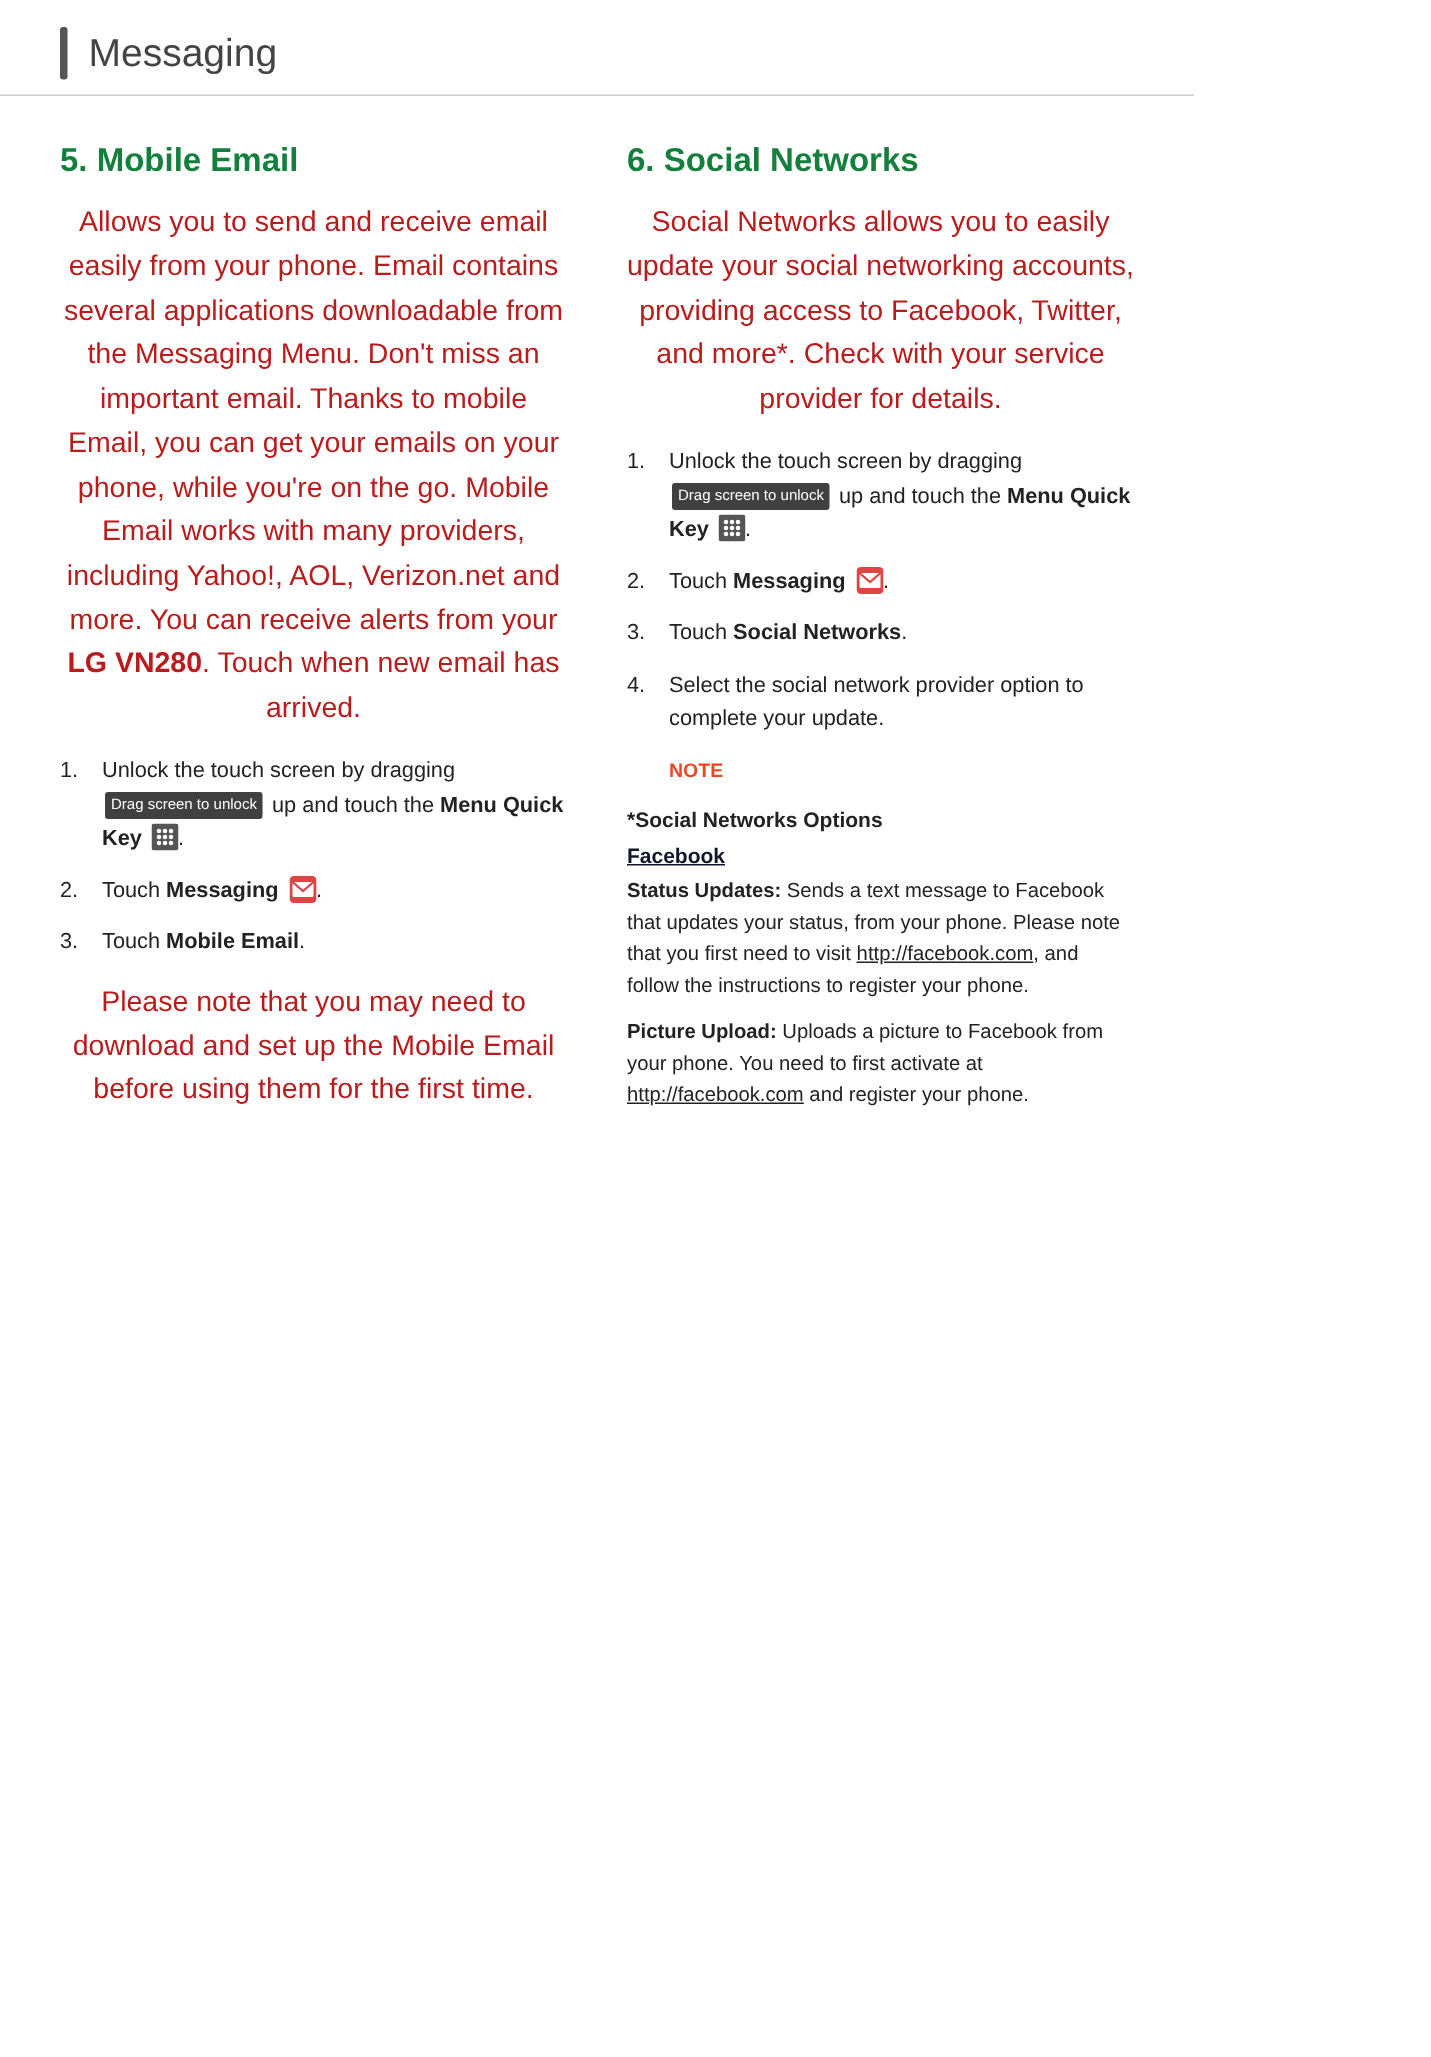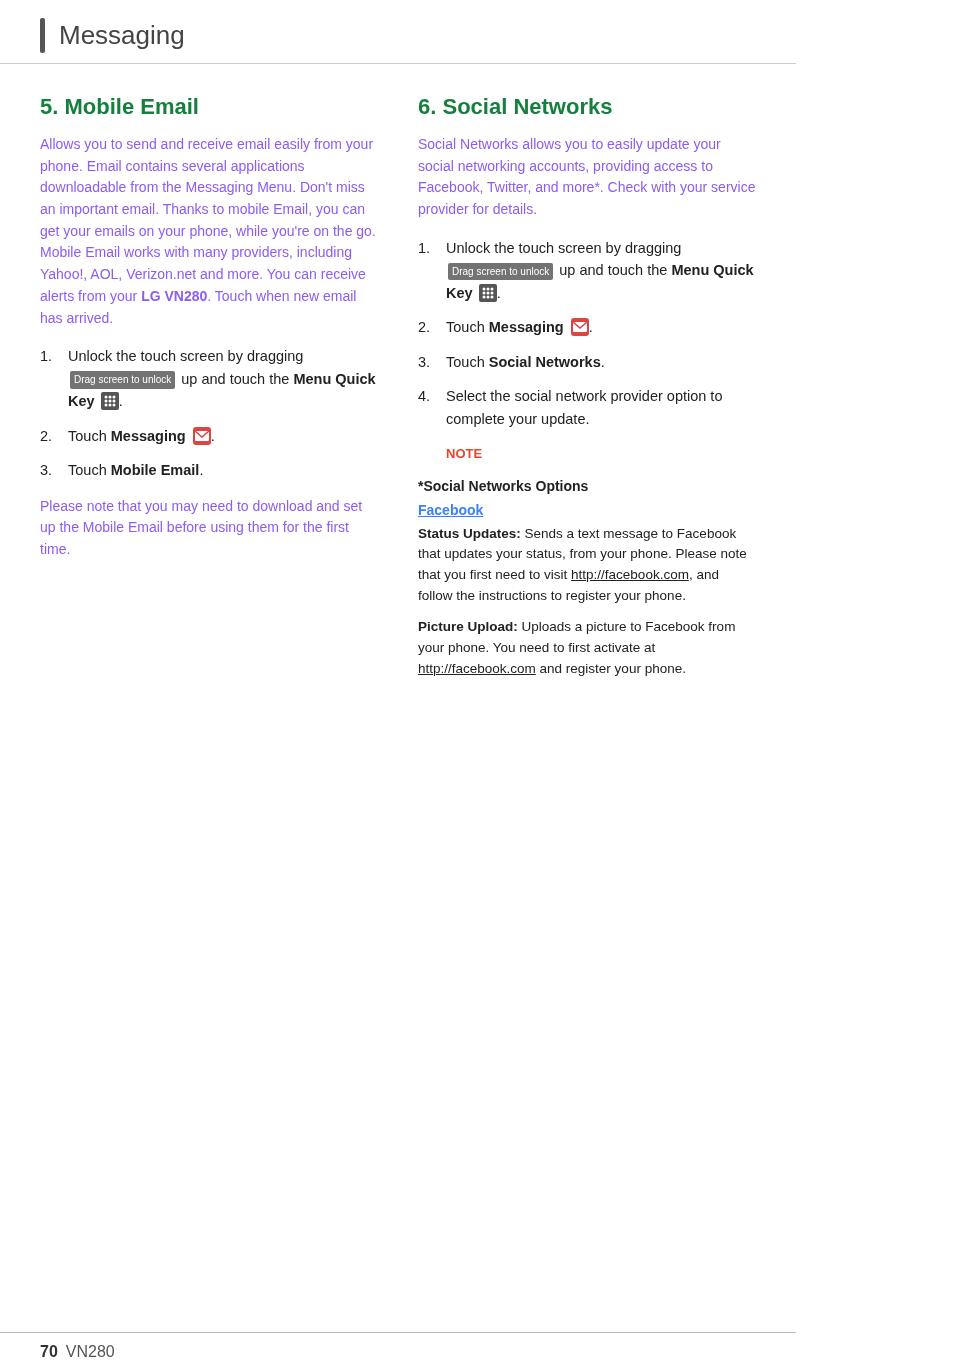--- a/index.html
+++ b/index.html
@@ -60,24 +60,25 @@
     
     .section-title {
       font-size: 22px;
       font-weight: bold;
       color: #15803d;
       margin-bottom: 14px;
     }
 
     
     .body-text {
-      font-size: 14px;
+      font-size: 19px;
       line-height: 1.55;
-      color: #8b5cf6;
+      color: #b91c1c;
       margin-bottom: 16px;
+      text-align: center;
     }
     .body-text strong, .bold-inline {
       font-weight: bold;
     }
 
     
     .steps-list {
       list-style: none;
       margin: 0 0 14px 0;
       padding: 0;
@@ -92,21 +93,21 @@
       min-width: 28px;
       font-weight: normal;
     }
     .step-body {
       flex: 1;
     }
 
     
     .drag-badge {
       display: inline-block;
-      background: #737373;
+      background: #404040;
       color: #fff;
       font-size: 10px;
       padding: 1px 4px;
       border-radius: 2px;
       vertical-align: middle;
       margin: 0 2px;
       white-space: nowrap;
     }
 
     
@@ -169,21 +170,21 @@
     .options-heading {
       font-size: 14px;
       font-weight: bold;
       color: #222;
       margin: 10px 0 6px 0;
     }
 
     .facebook-heading {
       font-size: 14px;
       font-weight: bold;
-      color: #3b82f6;
+      color: #0f172a;
       margin: 8px 0 6px 0;
       text-decoration: underline;
     }
 
     .facebook-subtext {
       font-size: 13.5px;
       line-height: 1.55;
       color: #222;
       margin-bottom: 10px;
     }
@@ -353,18 +354,14 @@
         <strong>Status Updates:</strong> Sends a text message to Facebook that updates your status, from your phone. Please note that you first need to visit <u>http://facebook.com</u>, and follow the instructions to register your phone.
       </p>
 
       <p class="facebook-subtext">
         <strong>Picture Upload:</strong> Uploads a picture to Facebook from your phone. You need to first activate at <u>http://facebook.com</u> and register your phone.
       </p>
 
     </div>
   </div>
 
-  <div class="footer">
-    <span class="footer-page">70</span>
-    <span class="footer-model">VN280</span>
-  </div>
 
 </div>
 
 </body></html>

